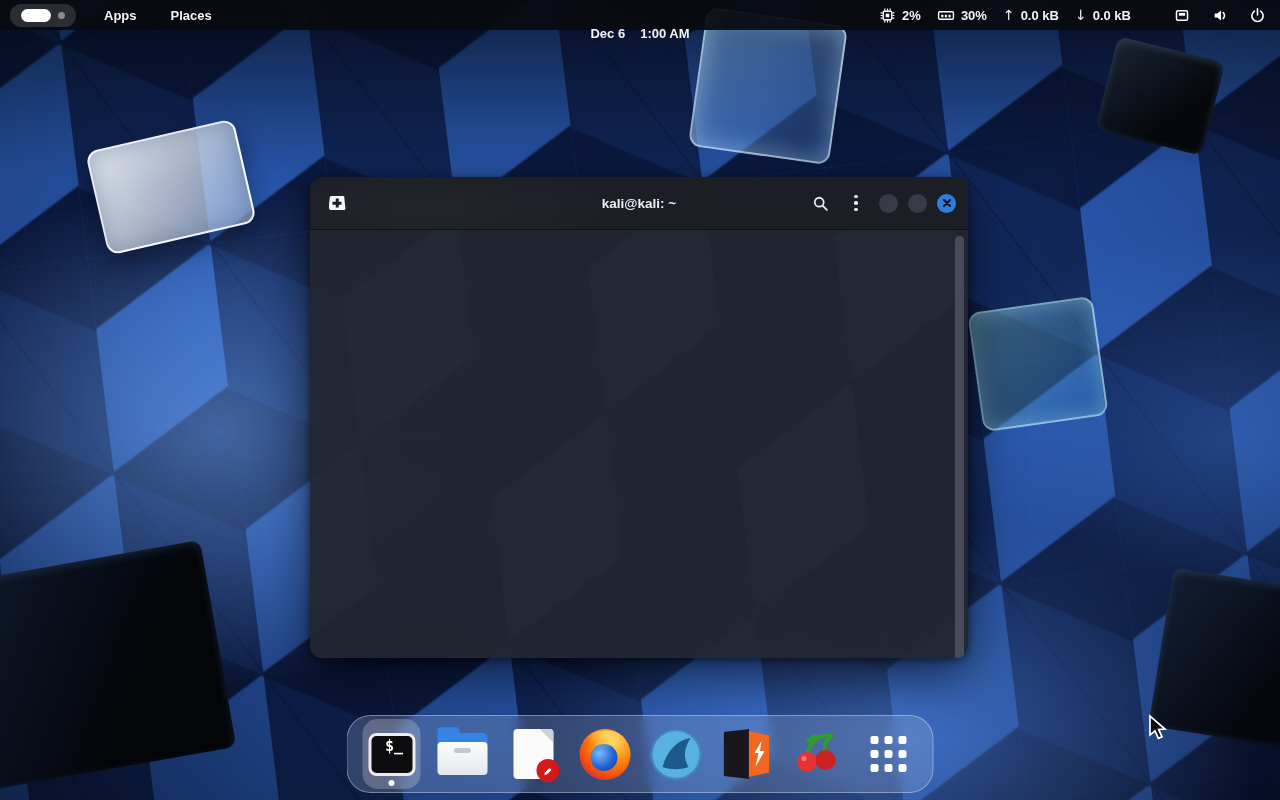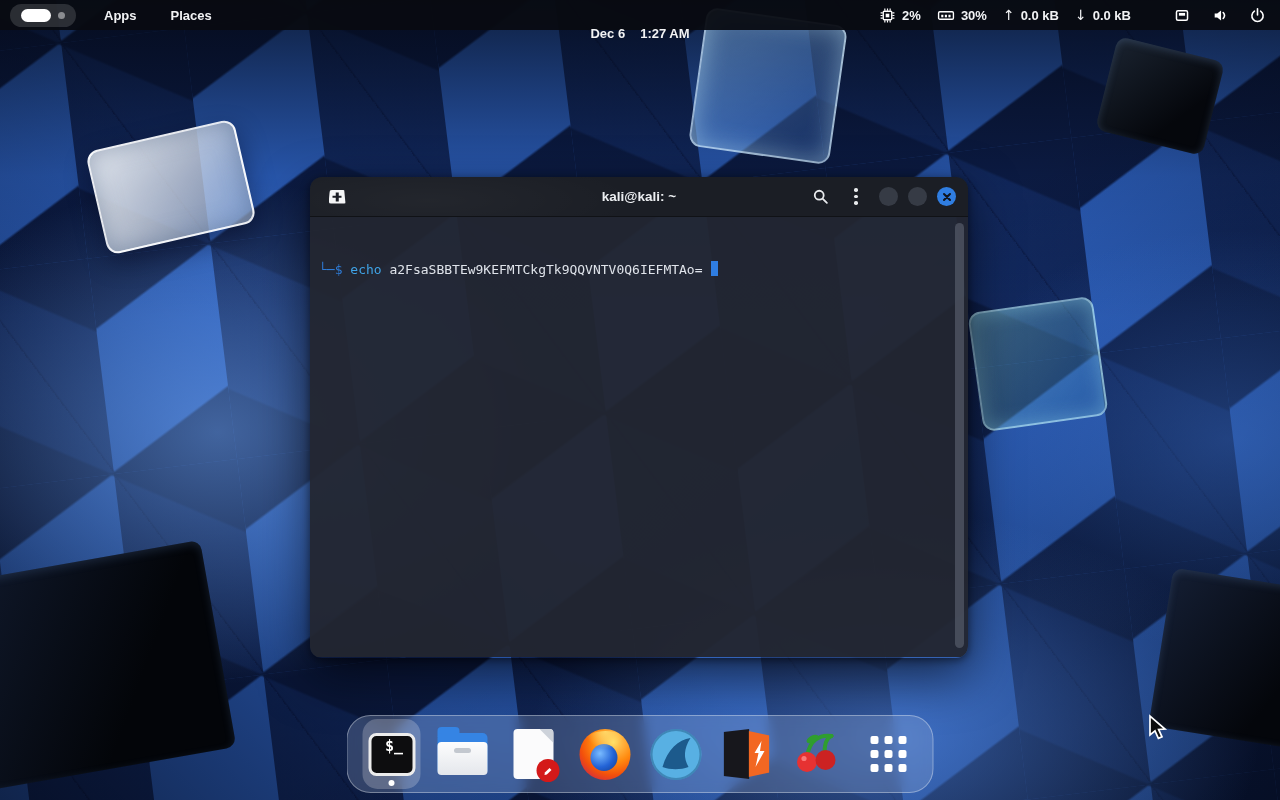--- a/index.html
+++ b/index.html
@@ -87,21 +87,21 @@
   .tb-iconbtn { background:none; border:none; cursor:pointer; display:flex; align-items:center; padding:2px; }
   .tb-gap { width:8px; }
 
   
   .terminal-window {
     position:absolute; left:310px; top:177px; width:658px; height:481px;
     border-radius:12px; overflow:hidden; z-index:30;
     box-shadow:0 18px 50px rgba(0,0,5,0.6), 0 2px 8px rgba(0,0,5,0.5);
   }
   .titlebar {
-    position:relative; height:40px; background:#1b1e25;
+    position:relative; height:53px; background:#1b1e25;
     background-image:radial-gradient(ellipse 300px 60px at 18% 60%, rgba(255,255,255,0.035), transparent 70%);
     display:flex; align-items:center; border-bottom:1px solid #101216;
   }
   .newtab-btn { margin-left:12px; width:30px; height:28px; background:none; border:none; border-radius:6px; cursor:pointer; display:flex; align-items:center; justify-content:center; }
   .newtab-shape { position:relative; width:17px; height:14px; background:#f5f6f7; border-radius:3px 3px 2px 2px; clip-path:polygon(8% 0, 92% 0, 100% 100%, 0 100%); }
   .newtab-shape::before, .newtab-shape::after { content:""; position:absolute; left:50%; top:50%; background:#1b1e25; }
   .newtab-shape::before { width:9px; height:2.5px; transform:translate(-50%,-50%); }
   .newtab-shape::after { width:2.5px; height:9px; transform:translate(-50%,-50%); }
   .win-title {
     position:absolute; left:50%; transform:translateX(-50%);
@@ -188,21 +188,21 @@
       <div class="workspace-pill">
         <span class="ws-active"></span>
         <span class="ws-dot"></span>
       </div>
       <button class="tb-menu">Apps</button>
       <button class="tb-menu">Places</button>
     </div>
 
     <div class="tb-center">
       <span>Dec 6</span>
-      <span>1:27 AM</span>
+      <span>1:00 AM</span>
     </div>
 
     <div class="tb-right">
       <span class="tb-item">
         <svg width="17" height="17" viewBox="0 0 16 16">
           <rect x="4" y="4" width="8" height="8" rx="1" fill="none" stroke="#fff" stroke-width="1.3"></rect>
           <rect x="6.3" y="6.3" width="3.4" height="3.4" fill="#fff"></rect>
           <path stroke="#fff" stroke-width="1.1" d="M5.5 1.5v2M8 1.5v2M10.5 1.5v2M5.5 12.5v2M8 12.5v2M10.5 12.5v2M1.5 5.5h2M1.5 8h2M1.5 10.5h2M12.5 5.5h2M12.5 8h2M12.5 10.5h2"></path>
         </svg>
         <span>2%</span>
@@ -275,21 +275,20 @@
         <button class="winbtn"></button>
         <button class="winbtn close">
           <svg width="10" height="10" viewBox="0 0 10 10">
             <path d="M2 2 L8 8 M8 2 L2 8" stroke="#10151d" stroke-width="2.1" stroke-linecap="round"></path>
           </svg>
         </button>
       </div>
     </div>
 
     <div class="term-body">
-      <div class="term-line"><span class="p-blue">└─$</span><span> </span><span class="p-cmd">echo</span><span> </span><span class="p-arg">a2FsaSBBTEw9KEFMTCkgTk9QQVNTV0Q6IEFMTAo=</span><span class="cursor-block"></span></div>
       <div class="term-scrollbar"></div>
     </div>
   </section>
 
   <nav class="dock">
     <button class="dock-item active">
       <span class="ico-terminal">$_</span>
       <span class="run-dot"></span>
     </button>
 

